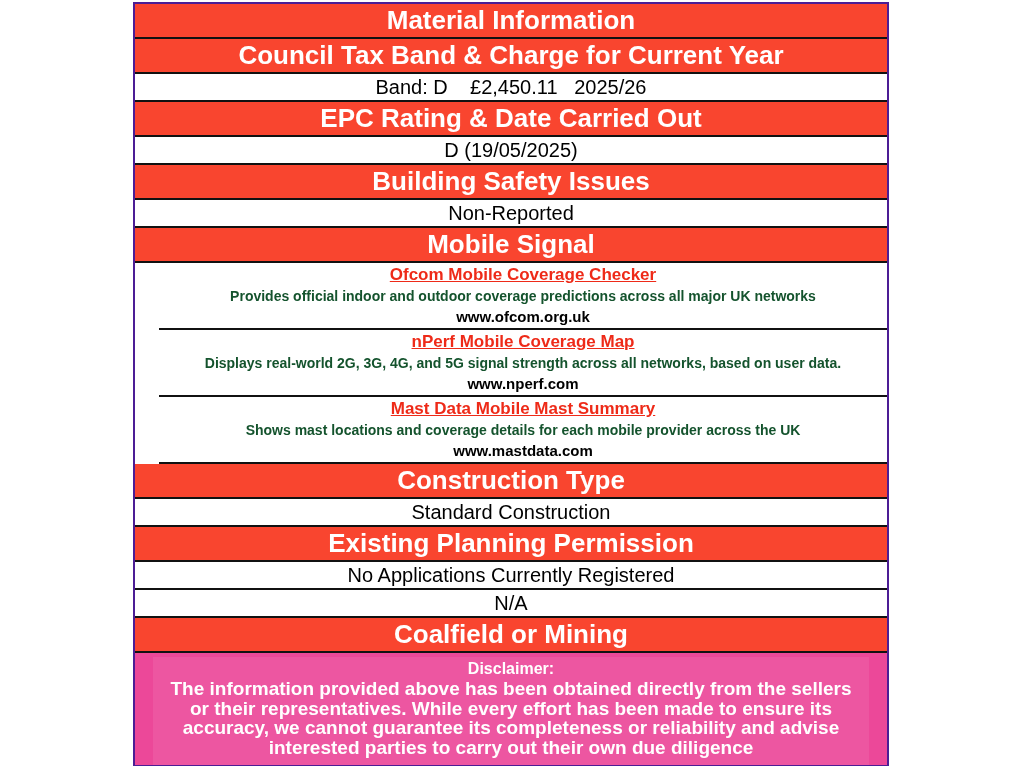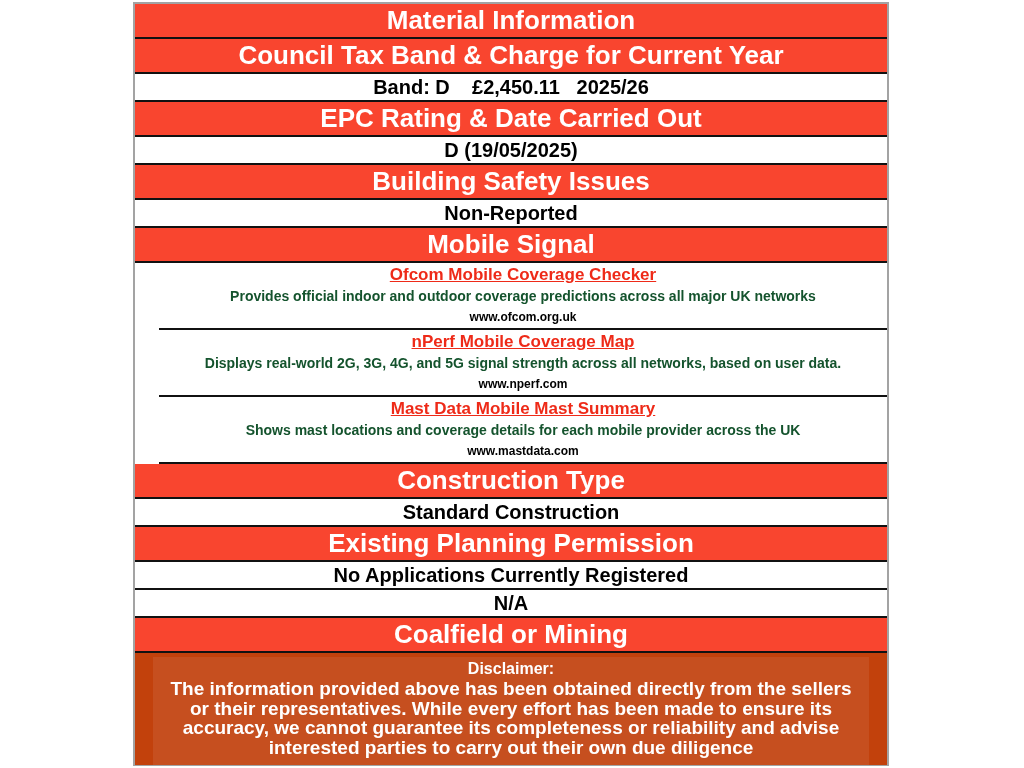--- a/index.html
+++ b/index.html
@@ -6,21 +6,21 @@
     margin: 0; padding: 0;
     width: 1024px; height: 768px;
     background: #ffffff;
     font-family: "Liberation Sans", sans-serif;
     overflow: hidden;
   }
   .sheet {
     position: absolute;
     left: 133px; top: 2px;
     width: 756px; height: 764px;
-    border: 2px solid #a3a3a3;
+    border: 2px solid #4c1d95;
     background: #ffffff;
     display: flex;
     flex-direction: column;
     box-sizing: border-box;
   }
   .row {
     flex: 0 0 auto;
     border-bottom: 2px solid #111111;
     display: flex;
     flex-direction: column;
@@ -34,21 +34,21 @@
     height: 33px;
     color: #ffffff;
     font-weight: bold;
     font-size: 26px;
     letter-spacing: 0px;
   }
   .row.value {
     background: #ffffff;
     height: 26px;
     color: #000000;
-    font-weight: bold;
+    font-weight: normal;
     font-size: 20px;
     white-space: pre;
   }
   .row.linkblock {
     background: #ffffff;
     height: 65px;
     margin-left: 24px;
   }
   .link-title {
     color: #ee2a18;
@@ -60,25 +60,25 @@
   }
   .link-desc {
     color: #14532d;
     font-weight: bold;
     font-size: 14px;
     line-height: 21px;
   }
   .link-url {
     color: #000000;
     font-weight: bold;
-    font-size: 12px;
+    font-size: 15px;
     line-height: 20px;
   }
   .row.disclaimer {
-    background: #c2410c;
+    background: #ec4899;
     flex: 1 1 auto;
     color: #ffffff;
     justify-content: flex-start;
     padding-top: 4px;
   }
   .disc-inner {
     background: rgba(255,255,255,0.08);
     width: 716px;
     padding: 2px 0 8px 0;
   }

